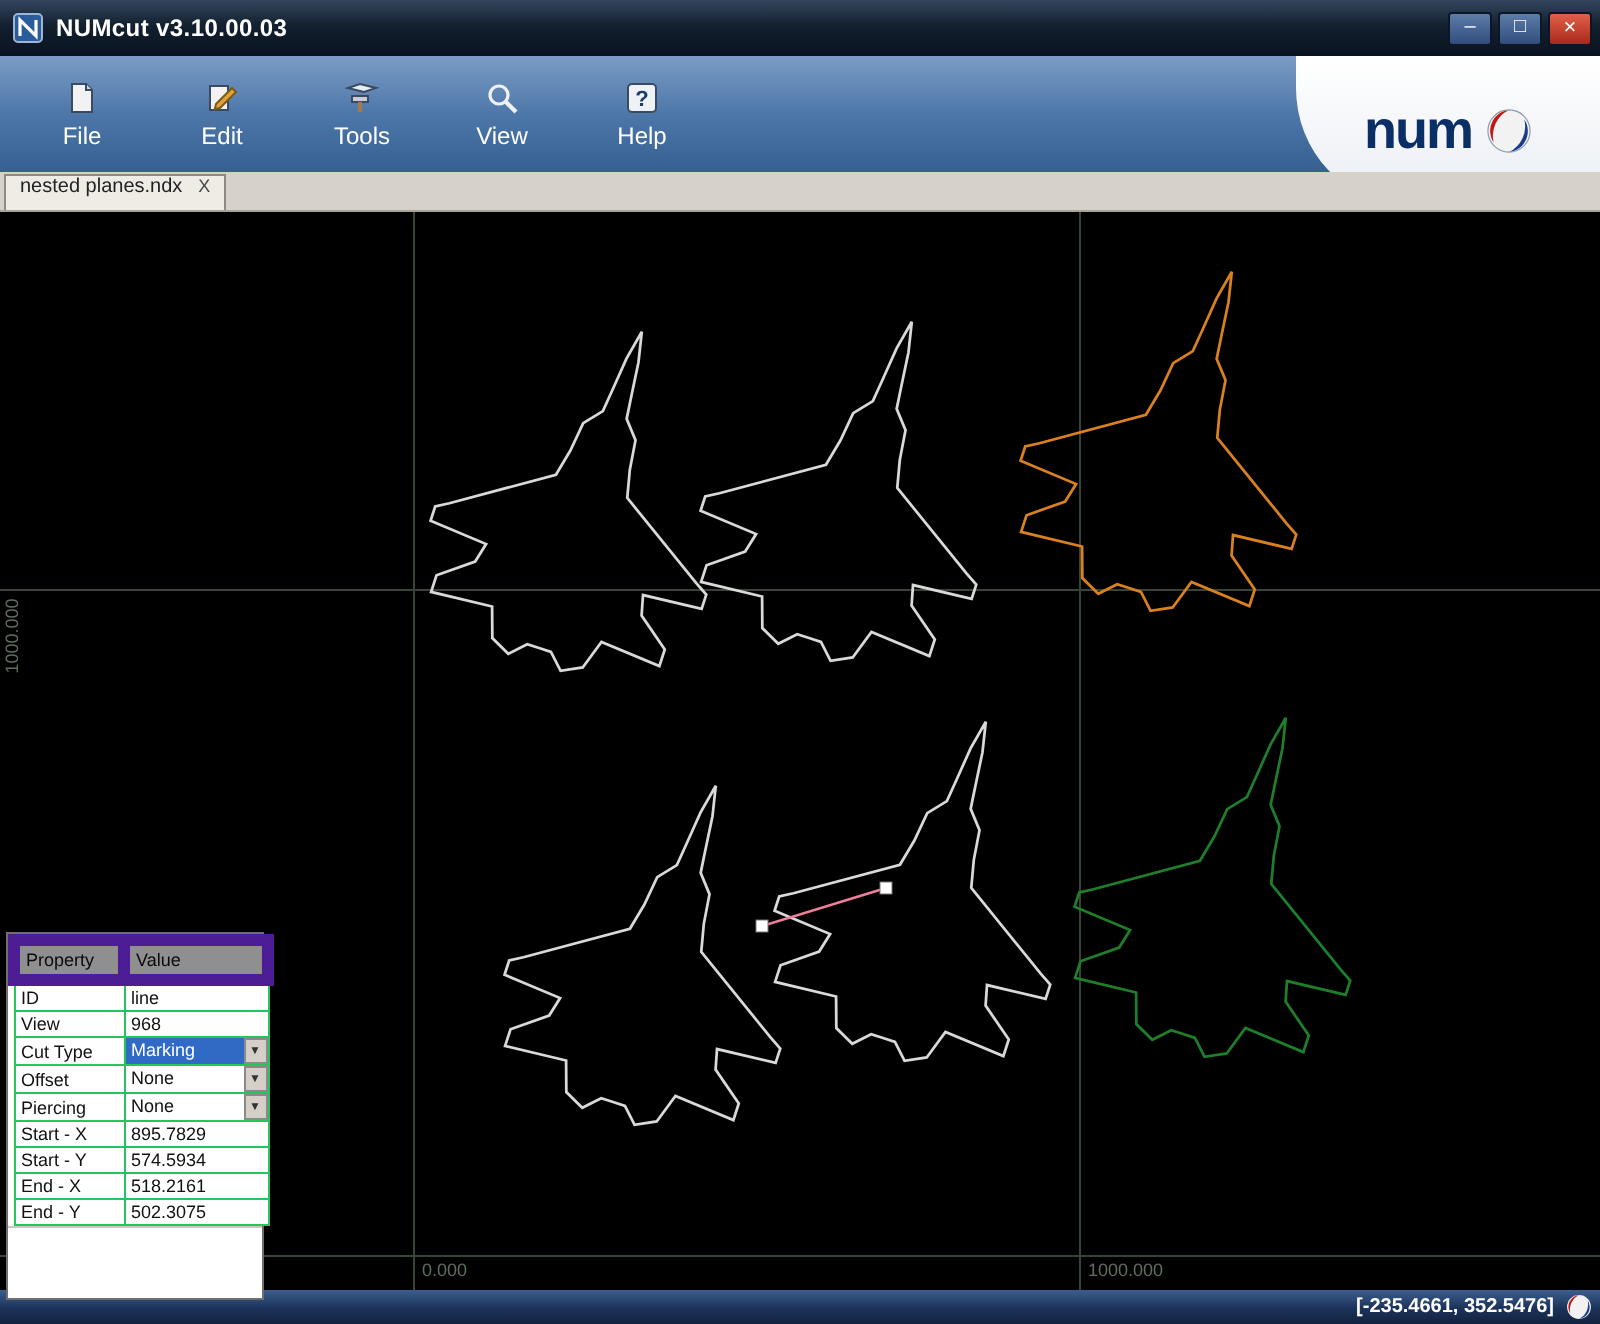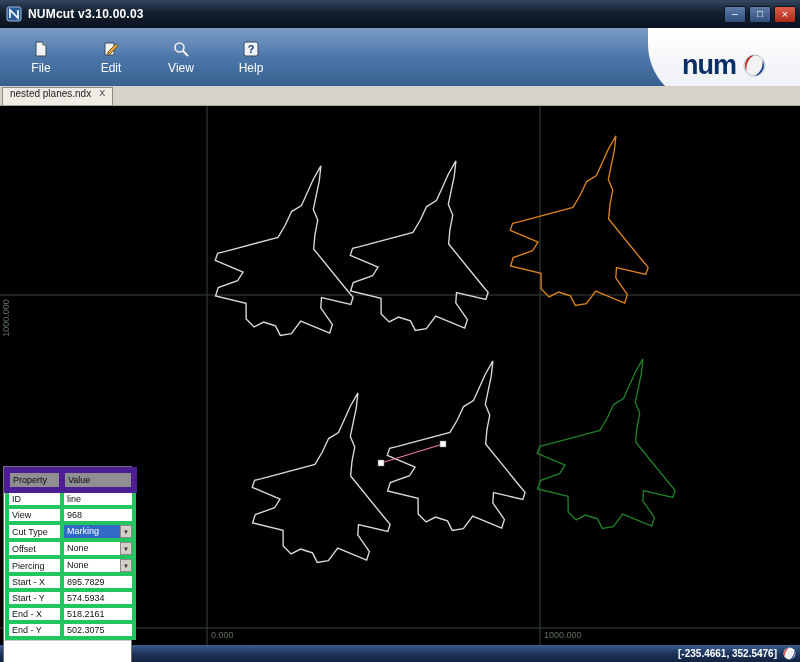--- a/index.html
+++ b/index.html
@@ -78,21 +78,21 @@
     position:absolute; left:3px; top:466px; width:129px;
     border:1px solid #6f6f6f; background:#fff; z-index:5;
     font-size:9px;
   }
   .prop-table { border-collapse:collapse; width:100%; table-layout:fixed; }
   .prop-table th {
     background:#8f8f8f; color:#0a0a0a; font-weight:normal; text-align:left;
     padding:2px 3px; border:6px solid #4c1d95; font-size:9px; height:13px;margin-top:20px;
   }
   .prop-table td {
-    border:4px solid #22c55e; padding:1px 3px; height:13px;
+    border:1px solid #22c55e; padding:1px 3px; height:13px;
     color:#111; background:#fff; overflow:hidden; white-space:nowrap;
   }
   .prop-table col.c1 { width:55px; }
   .prop-table col.c2 { width:72px; }
   td.dd { padding:0; }
   .dd-wrap { display:flex; align-items:stretch; height:13px; }
   .dd-text { flex:1; padding:1px 3px; line-height:11px; }
   .dd-wrap.selected .dd-text { background:#316ac5; color:#fff; }
   .dd-btn {
     width:12px; border:1px solid #8a8a8a; background:#d4d0c8; color:#333;
@@ -140,20 +140,28 @@
 
     <div class="tool-item">
       <svg class="tool-icon" viewBox="0 0 18 18">
         <path d="M3 3 h9 v12 H3 z" fill="#f2f2f2" stroke="#3a4a60"></path>
         <path d="M6 12 L14 4 l2 2 -8 8 -2.6.6 z" fill="#e0a33c" stroke="#7a5a18"></path>
       </svg>
       <span class="tool-label">Edit</span>
     </div>
 
 
+    <div class="tool-item">
+      <svg class="tool-icon" viewBox="0 0 18 18">
+        <path d="M2 4 l6-2 8 2 -6 2 z" fill="#e8edf4" stroke="#3a4a60"></path>
+        <rect x="4" y="8" width="8" height="3" fill="#c9ced6" stroke="#3a4a60"></rect>
+        <line x1="8" y1="11" x2="8" y2="16" stroke="#a87848" stroke-width="2"></line>
+      </svg>
+      <span class="tool-label">Tools</span>
+    </div>
 
     <div class="tool-item">
       <svg class="tool-icon" viewBox="0 0 18 18">
         <circle cx="7.5" cy="7.5" r="4.5" fill="none" stroke="#f0f0f0" stroke-width="1.6"></circle>
         <line x1="11" y1="11" x2="16" y2="16" stroke="#f0f0f0" stroke-width="2.2"></line>
       </svg>
       <span class="tool-label">View</span>
     </div>
 
     <div class="tool-item">

